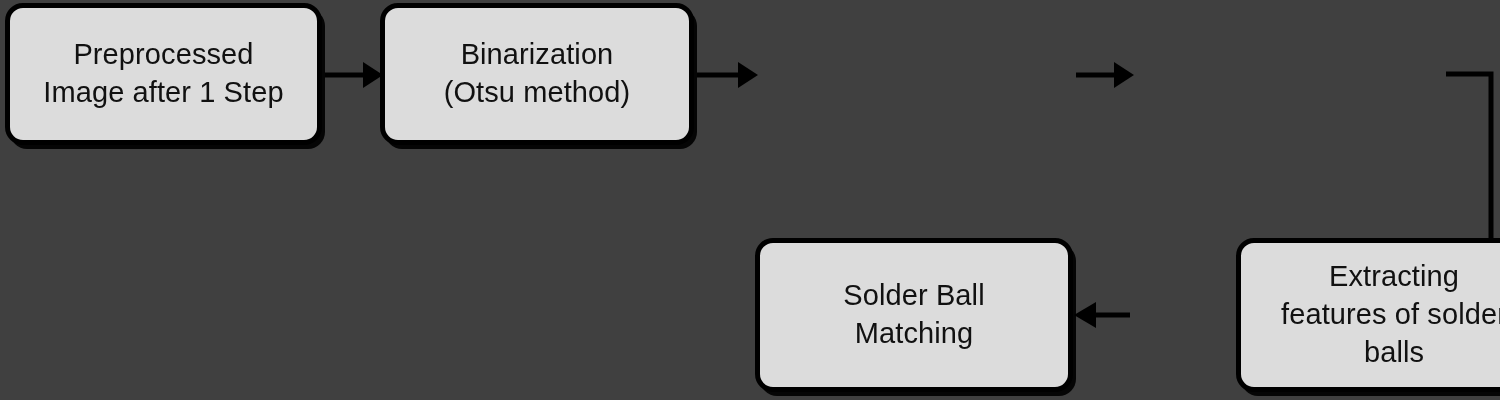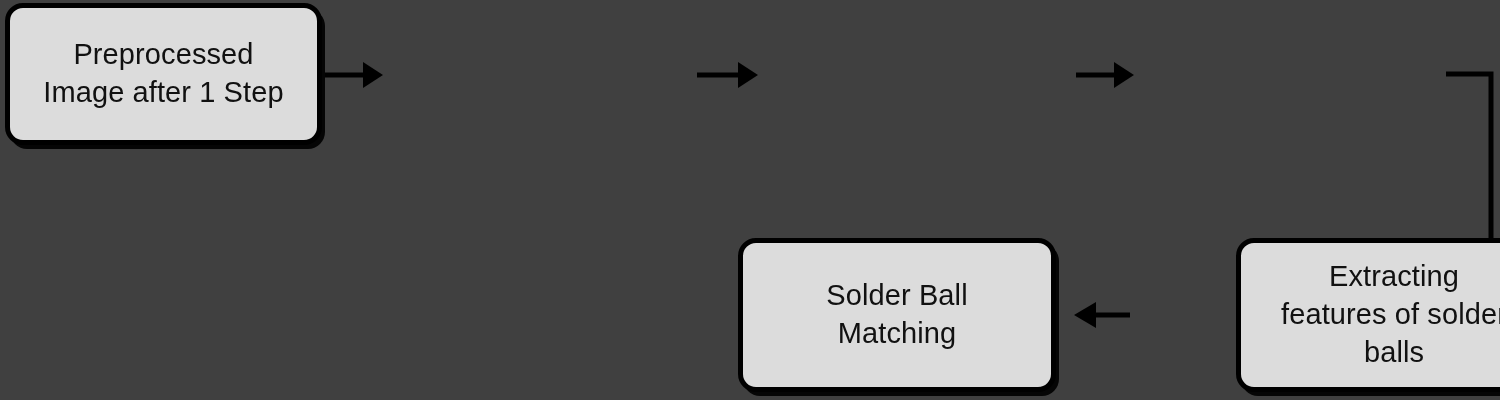--- a/index.html
+++ b/index.html
@@ -38,21 +38,21 @@
     padding: 0 8px;
     white-space: pre-line;
   }
 
   
   #node-preprocessed { left: 5px;    top: 3px;   width: 317px; height: 142px; }
   #node-binarization { left: 380px;  top: 3px;   width: 314px; height: 142px; }
   #node-ccl          { left: 757px;  top: 3px;   width: 316px; height: 142px; }
   #node-morphology   { left: 1132px; top: 3px;   width: 316px; height: 142px; }
   #node-extracting   { left: 1192px; top: 238px; width: 316px; height: 154px; margin-left: 44px; }
-  #node-matching     { left: 738px;  top: 238px; width: 318px; height: 154px; }
+  #node-matching     { left: 755px;  top: 238px; width: 318px; height: 154px; }
 
   
   .connector {
     position: absolute;
     left: 0;
     top: 0;
     width: 1500px;
     height: 400px;
     pointer-events: none;
   }
@@ -96,20 +96,24 @@
       <path class="conn-line" d="M 1130 315 L 1096 315"></path>
       <polygon class="conn-head" points="1096,302 1074,315 1096,328"></polygon>
     </g>
   </svg>
 
   <div class="node" id="node-preprocessed">
     <span class="label">Preprocessed
 Image after 1 Step</span>
   </div>
 
+  <div class="node" id="node-binarization">
+    <span class="label">Binarization
+(Otsu method)</span>
+  </div>
 
 
 
   <div class="node" id="node-extracting">
     <span class="label">Extracting
 features of solder
 balls</span>
   </div>
 
   <div class="node" id="node-matching">

